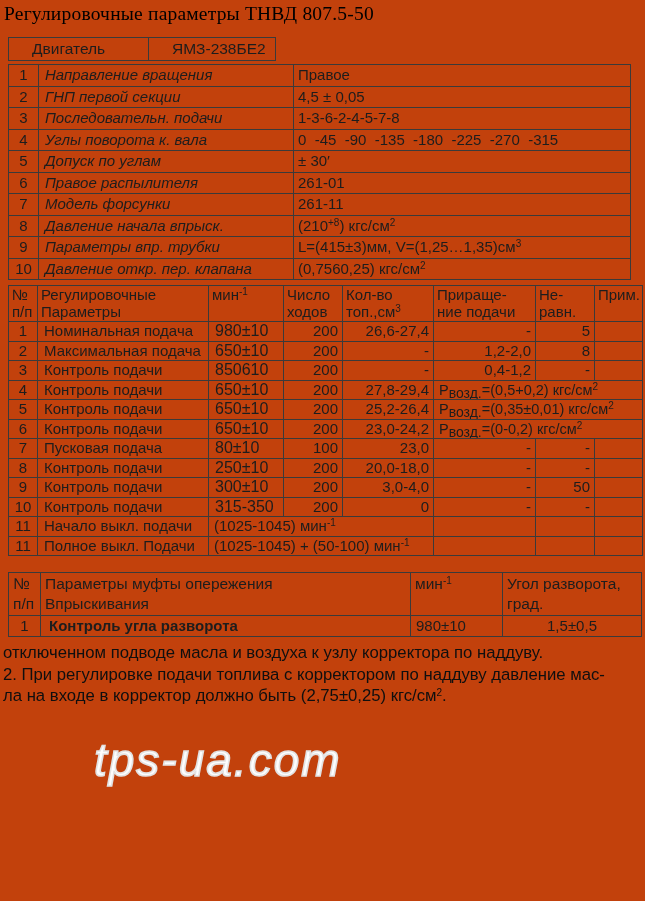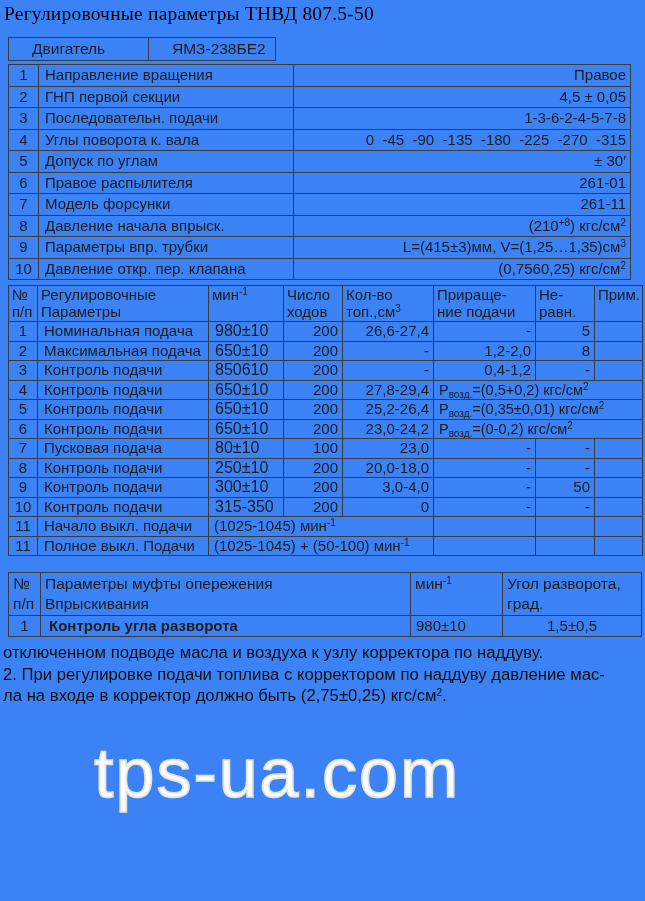--- a/index.html
+++ b/index.html
@@ -1,21 +1,21 @@
 <!DOCTYPE html>
 <html><head>
 <meta charset="utf-8">
 <style>
   * { box-sizing: border-box; }
   html, body { margin: 0; padding: 0; background: #ffffff; }
   .page {
     position: relative;
     width: 645px;
     height: 901px;
-    background: #3b82f6;
+    background: #c2410c;
     font-family: "Liberation Sans", sans-serif;
     color: #1a1a1a;
     overflow: hidden;
   }
   .title {
     font-family: "Liberation Serif", serif;
     font-size: 19.5px;
     color: #000000;
     margin: 3px 0 0 4px;
     letter-spacing: 0.2px;
@@ -30,30 +30,30 @@
     border: 1.5px solid #3a3a3a;
     font-size: 15px;
     font-weight: normal;
     padding: 0 4px;
     line-height: 18px;
     color: #1d1d1d;
     overflow: hidden;
     white-space: nowrap;
   }
   sup { font-size: 10px; vertical-align: 5px; line-height: 0; }
-  sub { font-size: 10px; vertical-align: -3px; line-height: 0; }
+  sub { font-size: 14px; vertical-align: -3px; line-height: 0; }
 
   .engine { margin-top: 12px; width: 267px; }
   .engine td { height: 23px; font-size: 15.5px; padding-left: 23px; }
 
   .t1 { margin-top: 3px; width: 622px; }
   .t1 td { height: 21.5px; }
   .t1 .num { text-align: center; padding: 0 2px; }
-  .t1 .lbl { padding-left: 6px; }
-  .t1 .val { text-align: right; white-space: pre; }
+  .t1 .lbl { padding-left: 6px; font-style: italic; }
+  .t1 .val { text-align: left; white-space: pre; }
 
   .t2 { margin-top: 5px; width: 634px; }
   .t2 th { height: 34px; vertical-align: top; text-align: left; padding: 1px 3px; line-height: 16.5px; }
   .t2 td { height: 19.5px; }
   .t2 .num { text-align: center; padding: 0 2px; }
   .t2 .lbl { padding-left: 6px; }
   .t2 .rpm { font-size: 16px; padding-left: 6px; }
   .t2 .ctr { text-align: right; }
   .t2 .press { font-size: 14.5px; padding-left: 5px; }
   .t2 .wide { padding-left: 5px; }
@@ -66,26 +66,27 @@
   .t3 .rpm { padding-left: 5px; }
   .t3 .ang { text-align: center; }
 
   .notes { margin: 5px 0 0 3px; font-size: 16.7px; line-height: 21.5px; color: #0f0f0f; }
   .notes div { white-space: nowrap; }
 
   .watermark {
     position: absolute;
     left: 94px;
     top: 733px;
-    font-size: 70px;
+    font-size: 46px;
     letter-spacing: 2px;
     color: #fdfdfd;
     -webkit-text-stroke: 1.6px #e2e2e2;
     font-family: "Liberation Sans", sans-serif;
     white-space: nowrap;
+    font-style: italic;
   }
 </style>
 </head>
 <body>
 
 <div class="page">
 
   <div class="title">Регулировочные параметры ТНВД  807.5-50</div>
 
   <table class="engine">

